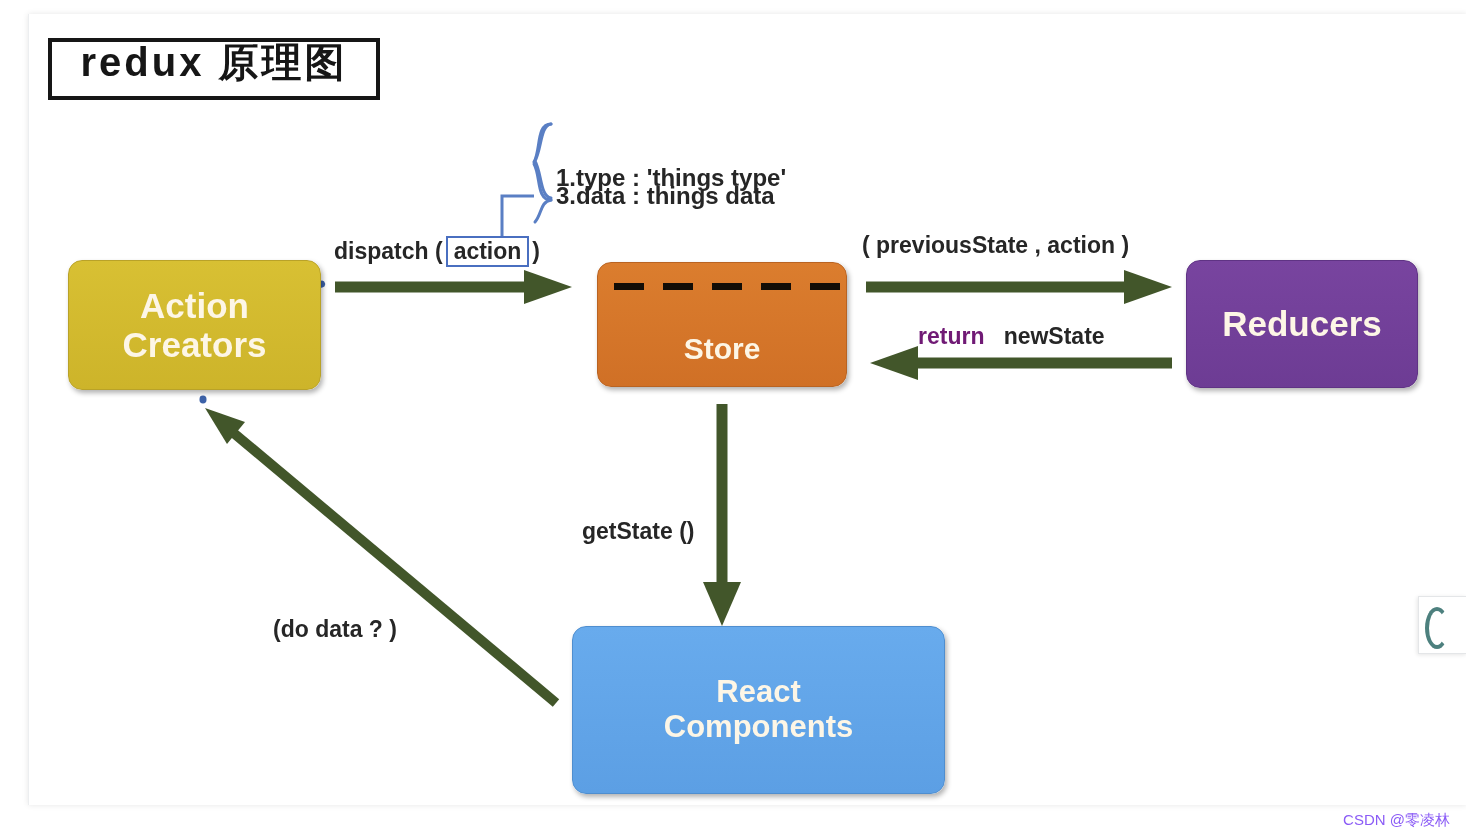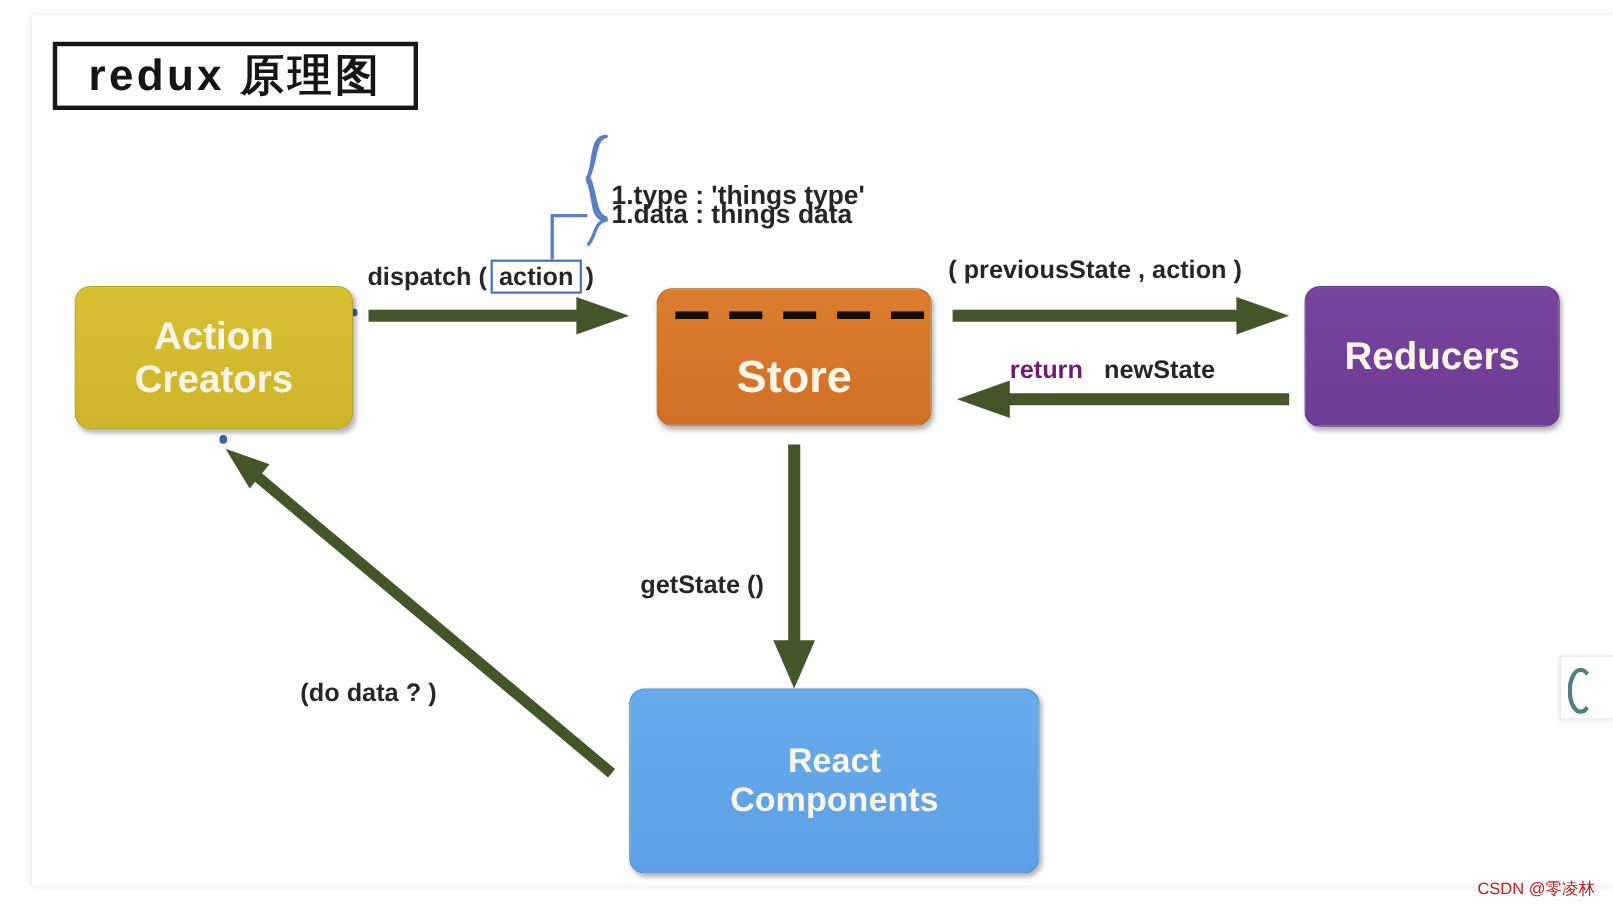--- a/index.html
+++ b/index.html
@@ -36,21 +36,20 @@
   
   #title-box {
     position: absolute;
     left: 48px;
     top: 38px;
     width: 332px;
     height: 62px;
     border: 4px solid #161616;
     background: #ffffff;
     display: flex;
-    align-items: center;
     justify-content: center;
     box-sizing: border-box;
   }
   #title-box .title-text {
     font-size: 40px;
     font-weight: 700;
     color: #161616;
     letter-spacing: 3px;
     white-space: nowrap;
     line-height: 1;
@@ -80,21 +79,21 @@
     background: linear-gradient(#d8c033, #cdb42a);
     border: 1px solid #b9a228;
     font-size: 35px;
   }
   #node-store {
     left: 597px; top: 262px;
     width: 250px; height: 125px;
     background: #d97a2b;
     background: linear-gradient(#db7d2e, #d07026);
     border: 1px solid #b96322;
-    font-size: 41px;
+    font-size: 30px;
     justify-content: flex-end;
     padding-bottom: 20px;
   }
   #node-store .store-dashes {
     position: absolute;
     left: 14px;
     top: 20px;
     width: 232px;
     height: 7px;
   }
@@ -145,23 +144,23 @@
     color: #262626;
     white-space: nowrap;
   }
   #brace-line-1 { left: 556px; top: 134px; margin-top: 30px; }
   #brace-line-2 { left: 556px; top: 182px; }
 
   
   #watermark {
     position: absolute;
     right: 16px;
-    bottom: 12px;
+    bottom: 0;
     font-size: 15px;
-    color: #b91c1c;
+    color: #8b5cf6;
     white-space: nowrap;
   }
 
   
   #edge-widget {
     position: absolute;
     left: 1418px;
     top: 596px;
     width: 48px;
     height: 56px;
@@ -230,21 +229,21 @@
              C 542,174 540,196 551,198" fill="none" stroke="#5a7fc4" stroke-width="3" stroke-linecap="round"></path>
     <path d="M 551,200 C 540,202 542,214 535,222" fill="none" stroke="#5a7fc4" stroke-width="3" stroke-linecap="round"></path>
   </g>
 </svg>
 
 <div id="title-box">
   <span class="title-text">redux 原理图</span>
 </div>
 
 <div class="brace-line" id="brace-line-1">1.type : 'things type'</div>
-<div class="brace-line" id="brace-line-2">1.data :  things data</div>
+<div class="brace-line" id="brace-line-2">3.data :  things data</div>
 
 <div class="node" id="node-action-creators">
   <span class="node-line">Action</span>
   <span class="node-line">Creators</span>
 </div>
 
 <div class="node" id="node-store">
   <svg class="store-dashes" viewBox="0 0 232 7" preserveAspectRatio="none" xmlns="http://www.w3.org/2000/svg">
     <line x1="2" y1="3.5" x2="230" y2="3.5" stroke="#120d06" stroke-width="7" stroke-dasharray="30 19"></line>
   </svg>

